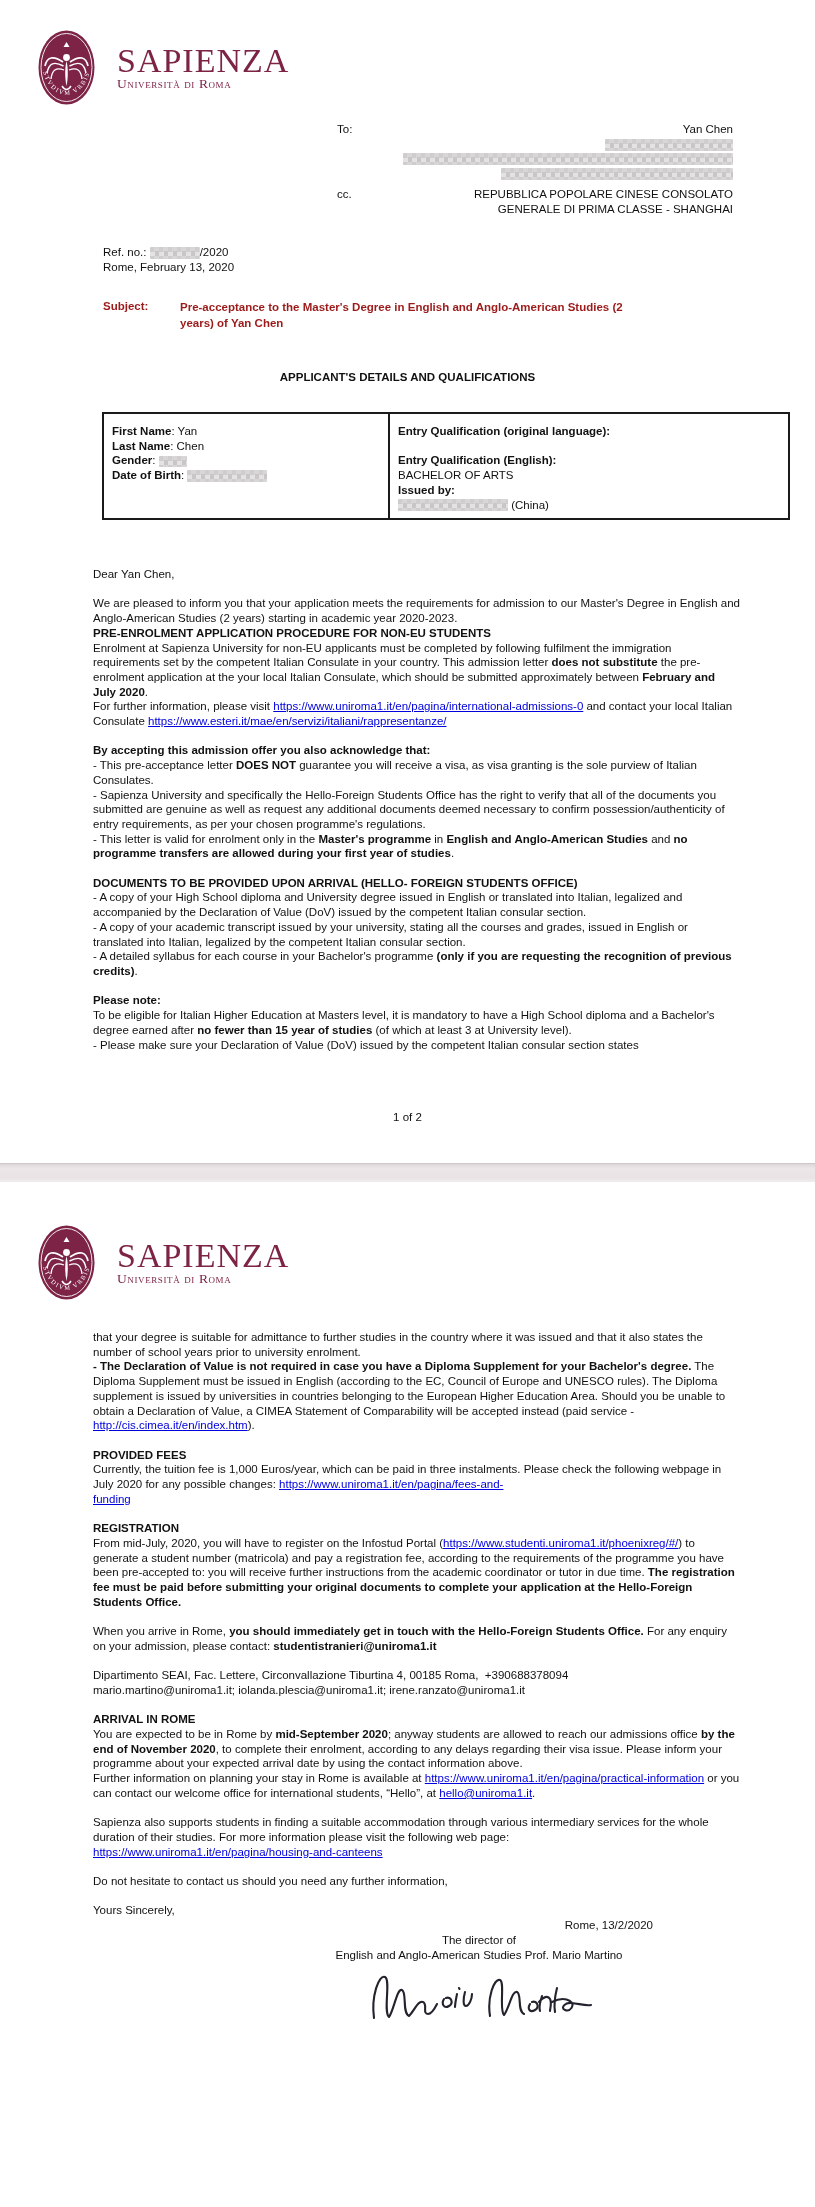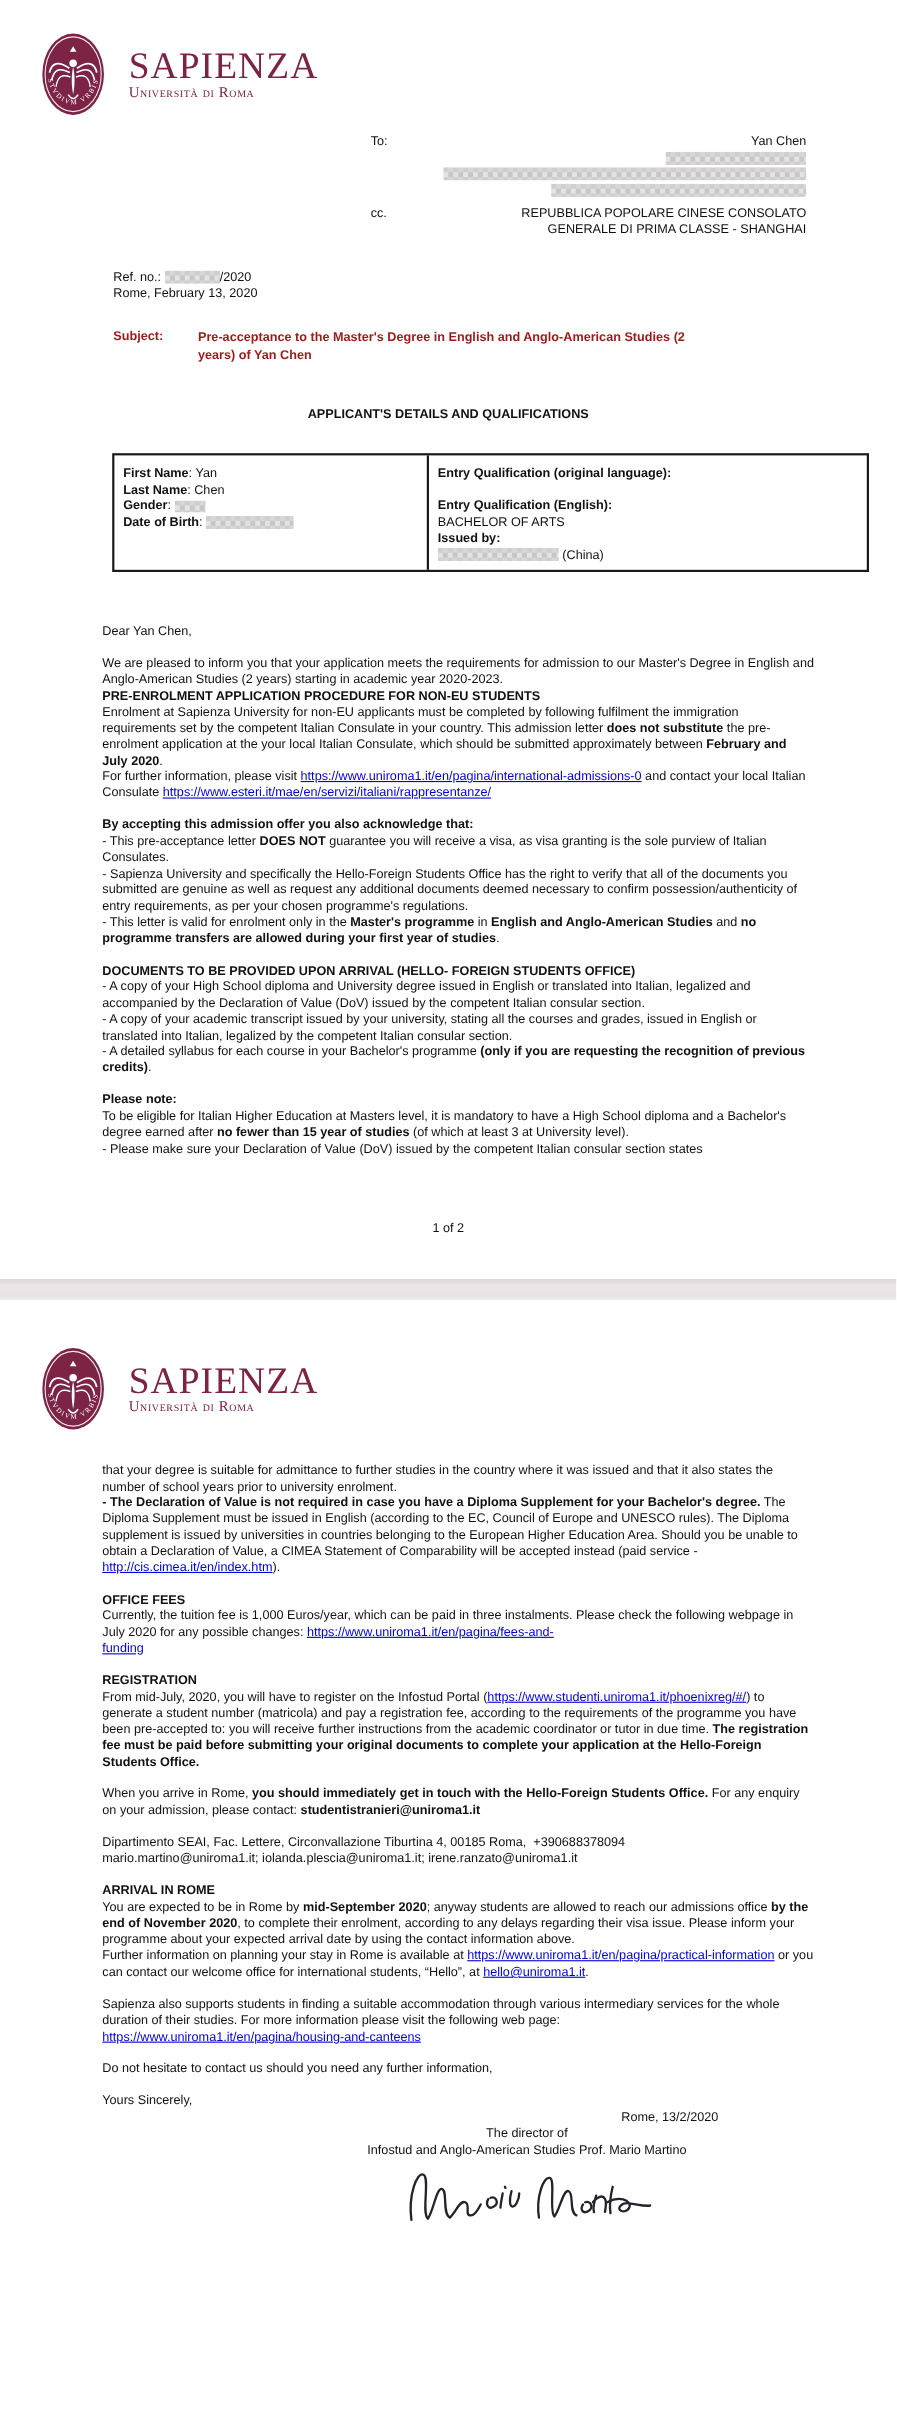--- a/index.html
+++ b/index.html
@@ -192,21 +192,21 @@
         <div class="wm-main">SAPIENZA</div>
         <div class="wm-sub">Università di Roma</div>
       </div>
     </div>
 
     <div class="body-block" id="p2body">
       <div>
           <p class="bp"><span>that your degree is suitable for admittance to further studies in the country where it was issued and that it also states the number of school years prior to university enrolment.</span></p>
           <p class="bp"><span class="bold">- The Declaration of Value is not required in case you have a Diploma Supplement for your Bachelor's degree.</span><span> The Diploma Supplement must be issued in English (according to the EC, Council of Europe and UNESCO rules). The Diploma supplement is issued by universities in countries belonging to the European Higher Education Area. Should you be unable to obtain a Declaration of Value, a CIMEA Statement of Comparability will be accepted instead (paid service - </span><a class="lnk">http://cis.cimea.it/en/index.htm</a><span>).</span></p>
           <p class="bp">&nbsp;</p>
-          <p class="bp"><span class="bold">OFFICE FEES</span></p>
+          <p class="bp"><span class="bold">PROVIDED FEES</span></p>
           <p class="bp"><span>Currently, the tuition fee is 1,000 Euros/year, which can be paid in three instalments. Please check the following webpage in July 2020 for any possible changes: </span><a class="lnk">https://www.uniroma1.it/en/pagina/fees-and-</a><br><a class="lnk">funding</a></p>
           <p class="bp">&nbsp;</p>
           <p class="bp"><span class="bold">REGISTRATION</span></p>
           <p class="bp"><span>From mid-July, 2020, you will have to register on the Infostud Portal (</span><a class="lnk">https://www.studenti.uniroma1.it/phoenixreg/#/</a><span>) to generate a student number (matricola) and pay a registration fee, according to the requirements of the programme you have been pre-accepted to: you will receive further instructions from the academic coordinator or tutor in due time. </span><span class="bold">The registration fee must be paid before submitting your original documents to complete your application at the Hello-Foreign Students Office.</span></p>
           <p class="bp">&nbsp;</p>
           <p class="bp"><span>When you arrive in Rome, </span><span class="bold">you should immediately get in touch with the Hello-Foreign Students Office.</span><span> For any enquiry on your admission, please contact: </span><span class="bold">studentistranieri@uniroma1.it</span></p>
           <p class="bp">&nbsp;</p>
           <p class="bp"><span>Dipartimento SEAI, Fac. Lettere, Circonvallazione Tiburtina 4, 00185 Roma, &nbsp;+390688378094</span></p>
           <p class="bp"><span>mario.martino@uniroma1.it; iolanda.plescia@uniroma1.it; irene.ranzato@uniroma1.it</span></p>
           <p class="bp">&nbsp;</p>
@@ -217,21 +217,21 @@
           <p class="bp"><span>Sapienza also supports students in finding a suitable accommodation through various intermediary services for the whole duration of their studies. For more information please visit the following web page:</span></p>
           <p class="bp"><a class="lnk">https://www.uniroma1.it/en/pagina/housing-and-canteens</a></p>
           <p class="bp">&nbsp;</p>
           <p class="bp"><span>Do not hesitate to contact us should you need any further information,</span></p>
           <p class="bp">&nbsp;</p>
           <p class="bp"><span>Yours Sincerely,</span></p>
         </div>
       <div class="closing">
         <p class="bp close-date">Rome, 13/2/2020</p>
         <p class="bp director">The director of</p>
-        <p class="bp director">Infostud and Anglo-American Studies Prof. Mario Martino</p>
+        <p class="bp director">English and Anglo-American Studies Prof. Mario Martino</p>
         <div class="sig-wrap">
           <svg class="sig-svg" viewBox="0 0 235 62">
             <g fill="none" stroke="#23232e" stroke-width="2.1" stroke-linecap="round" stroke-linejoin="round">
               <path d="M12 52 C9 30 17 8 23 11 C29 14 21 46 27 51 C32 44 35 22 40 24 C45 26 40 47 47 50 C53 44 56 34 61 36 C66 38 60 48 66 48 C70 48 73 42 75 38"></path>
               <path d="M82 33 C79 38 82 43 87 40 C92 37 89 30 84 32"></path>
               <path d="M95 28 C94 33 93 38 93 41 M97 22 l0.5 1"></path>
               <path d="M103 26 C101 33 101 40 104 40 C107 40 110 33 110 28"></path>
               <path d="M128 50 C125 32 132 12 138 14 C143 16 137 44 142 49 C147 43 150 24 155 26 C160 28 155 45 162 48"></path>
               <path d="M168 38 C165 43 168 47 173 44 C178 41 175 34 170 36"></path>
               <path d="M180 30 C178 36 177 42 178 45 M177 36 C181 31 186 29 188 33 C190 37 188 43 188 45"></path>

